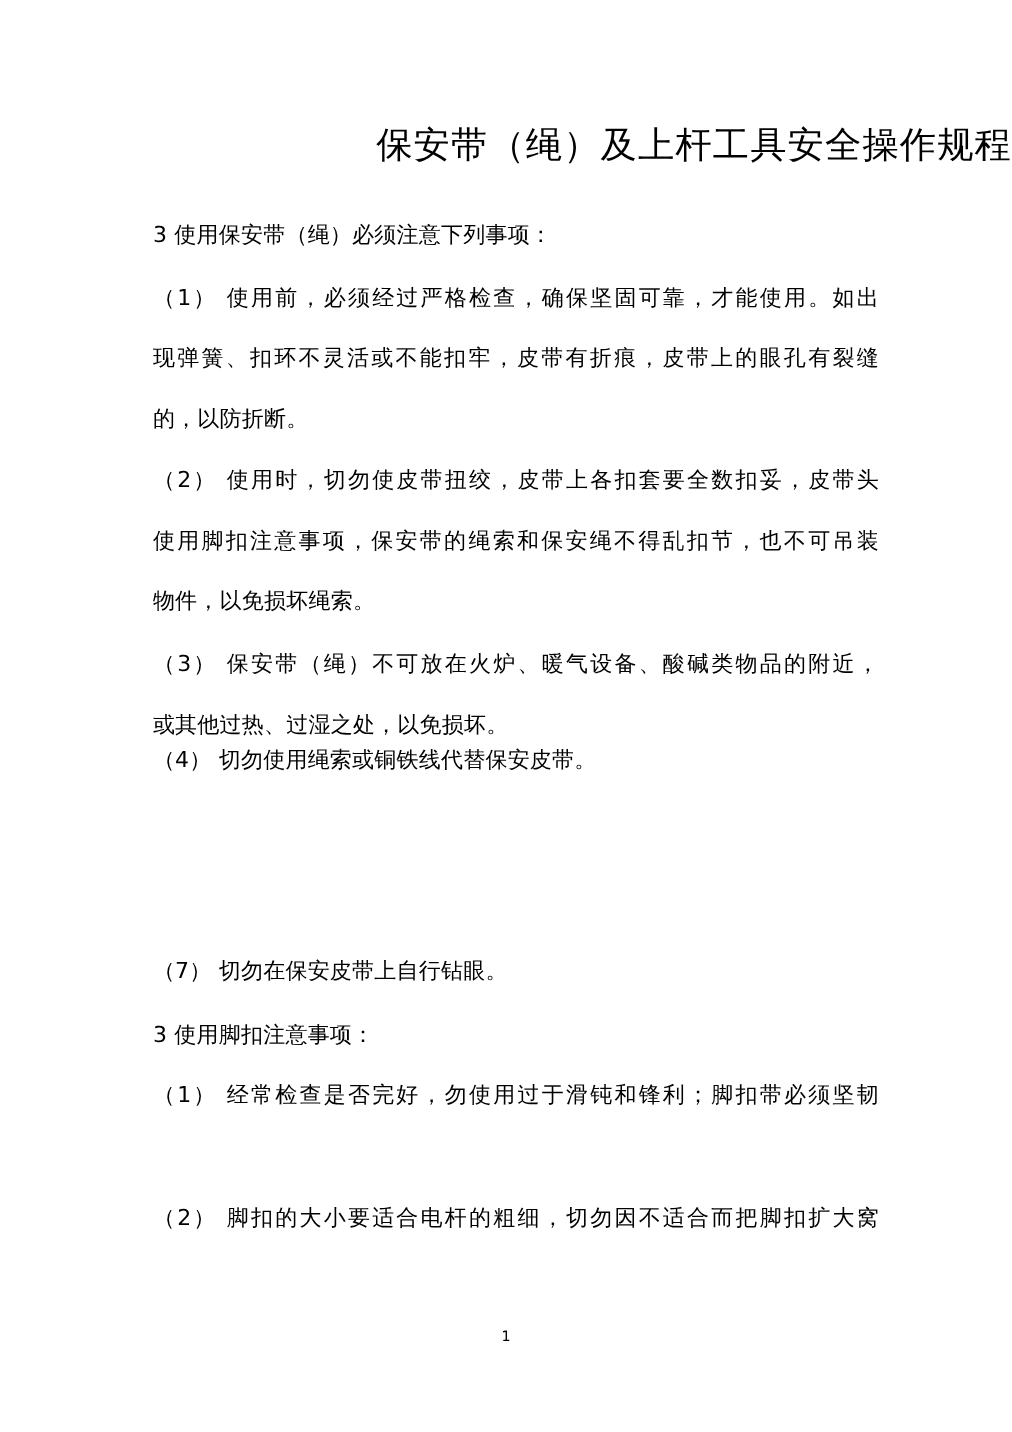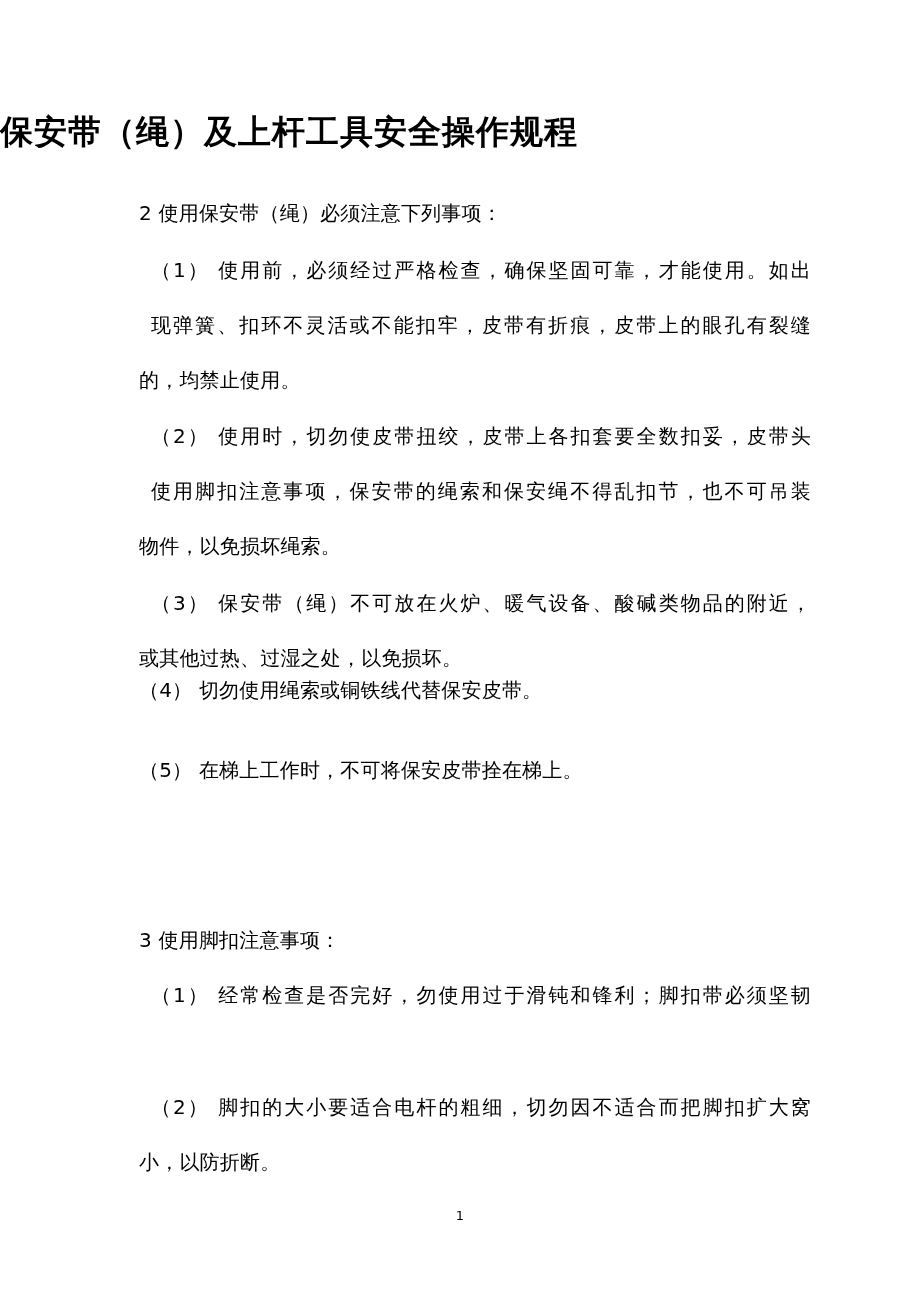--- a/index.html
+++ b/index.html
@@ -1,49 +1,48 @@
 <!DOCTYPE html>
 <html><head>
   <meta charset="utf-8">
   <style>
     html, body { margin: 0; padding: 0; background: #ffffff; }
     body { width: 920px; height: 1302px; position: relative; overflow: hidden;
            font-family: "DejaVu Sans", "Liberation Sans", sans-serif; color: #000; }
     .page { position: absolute; left: 0; top: 0; width: 920px; height: 1302px; background: #fff; }
-    .title { position: absolute; left: 0; width: 920px; top: 108px; text-align: left;
-             font-size: 33px; font-weight: bold; letter-spacing: 1px; line-height: 48px; }
+    .title { position: absolute; left: 0; width: 920px; top: 108px; text-align: right;
+             font-size: 33px; font-weight: normal; letter-spacing: 1px; line-height: 48px; }
     .line { position: absolute; left: 139px; width: 660px; font-size: 20px; line-height: 30px;
             white-space: nowrap; letter-spacing: 0.2px; }
-    .line.justify { text-align: justify; text-align-last: justify; margin-left: 12px; }
+    .line.justify { text-align: justify; text-align-last: justify; }
     .pnum { position: absolute; left: 0; width: 920px; top: 1207px; text-align: center;
             font-size: 13px; line-height: 18px; }
   </style>
 </head>
 <body>
 
 <div class="page">
   <div class="title">保安带（绳）及上杆工具安全操作规程</div>
 
-  <div class="line" style="top:198px">2 使用保安带（绳）必须注意下列事项：</div>
+  <div class="line" style="top:198px">3 使用保安带（绳）必须注意下列事项：</div>
 
   <div class="line justify" style="top:255px">（1） 使用前，必须经过严格检查，确保坚固可靠，才能使用。如出</div>
   <div class="line justify" style="top:310px">现弹簧、扣环不灵活或不能扣牢，皮带有折痕，皮带上的眼孔有裂缝</div>
-  <div class="line" style="top:365px">的，均禁止使用。</div>
+  <div class="line" style="top:365px">的，以防折断。</div>
 
   <div class="line justify" style="top:421px">（2） 使用时，切勿使皮带扭绞，皮带上各扣套要全数扣妥，皮带头</div>
   <div class="line justify" style="top:476px">使用脚扣注意事项，保安带的绳索和保安绳不得乱扣节，也不可吊装</div>
   <div class="line" style="top:531px">物件，以免损坏绳索。</div>
 
   <div class="line justify" style="top:588px">（3） 保安带（绳）不可放在火炉、暖气设备、酸碱类物品的附近，</div>
   <div class="line" style="top:643px">或其他过热、过湿之处，以免损坏。</div>
 
   <div class="line" style="top:675px">（4） 切勿使用绳索或铜铁线代替保安皮带。</div>
-  <div class="line" style="top:755px">（5） 在梯上工作时，不可将保安皮带拴在梯上。</div>
+  <div class="line" style="top:867px">（7） 切勿在保安皮带上自行钻眼。</div>
 
   <div class="line" style="top:925px">3 使用脚扣注意事项：</div>
 
   <div class="line justify" style="top:980px">（1） 经常检查是否完好，勿使用过于滑钝和锋利；脚扣带必须坚韧</div>
 
   <div class="line justify" style="top:1092px">（2） 脚扣的大小要适合电杆的粗细，切勿因不适合而把脚扣扩大窝</div>
-  <div class="line" style="top:1147px">小，以防折断。</div>
 
   <div class="pnum">1</div>
 </div>
 
 </body></html>

